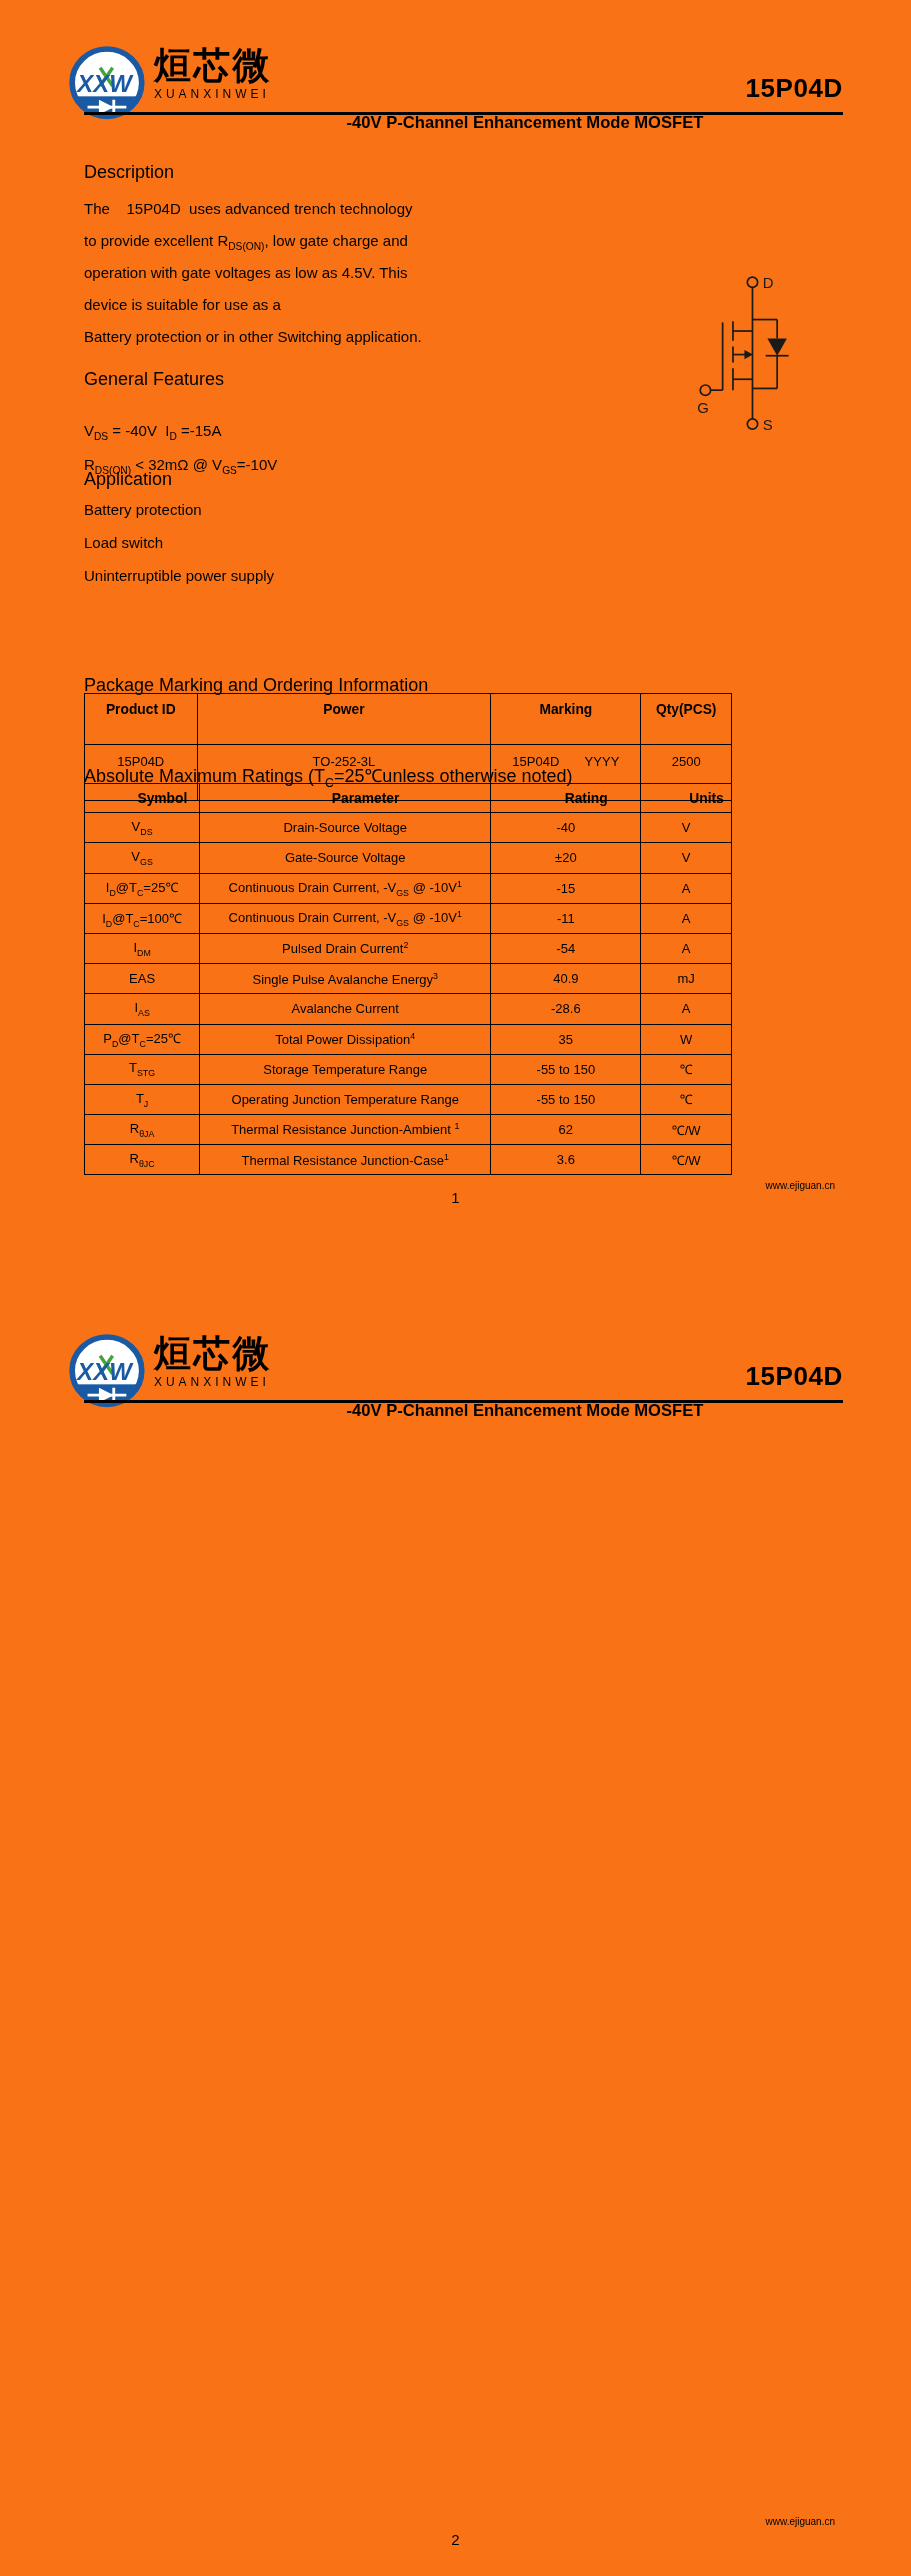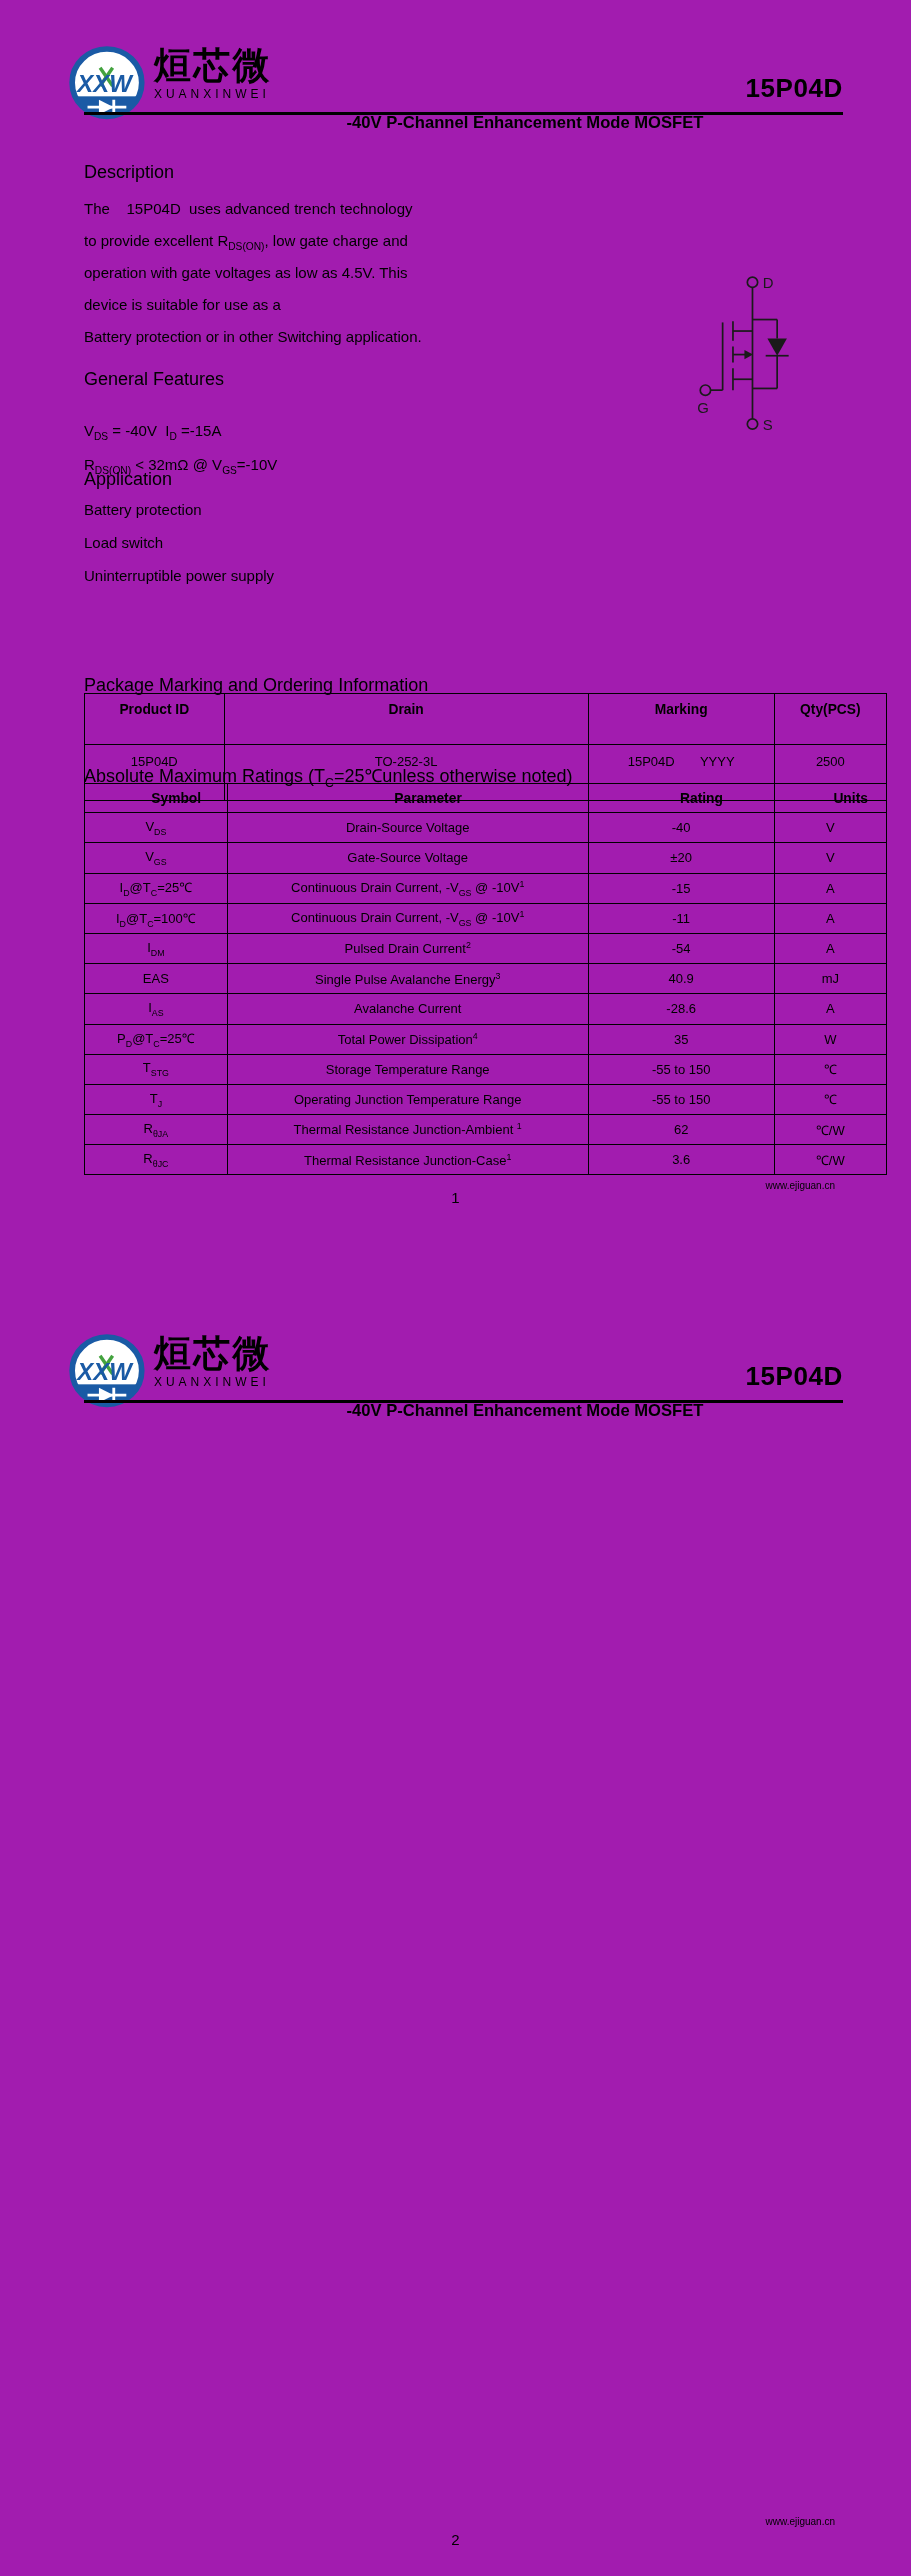--- a/index.html
+++ b/index.html
@@ -1,17 +1,17 @@
 <!DOCTYPE html>
 <html style="font-size:9.2px"><head>
 <meta charset="utf-8">
 <style>
   html,body{margin:0;padding:0;background:#ffffff;}
   body{width:911px;height:2576px;position:relative;font-family:"Liberation Sans",sans-serif;color:#000;}
-  .page{position:absolute;left:0;width:911px;height:1288px;background:#a21caf;}
+  .page{position:absolute;left:0;width:911px;height:1288px;background:#f97316;}
   #page1{top:0;} #page2{top:1288px;}
 
   .logo{position:absolute;left:68px;top:45px;display:flex;align-items:flex-start;}
   .logo-texts{margin-left:6.9px;}
   .logo-cn{font-size:37px;font-weight:bold;line-height:41px;letter-spacing:2.3px;}
   .logo-en{font-size:12px;letter-spacing:4px;margin-top:1.1px;}
 
   .part-number{position:absolute;right:68px;top:73px;font-size:26px;font-weight:bold;letter-spacing:0.6px;}
   .rule{position:absolute;left:84px;right:68px;top:112px;height:3.4px;background:#000;}
   .subtitle{position:absolute;left:207px;right:68px;top:113px;font-size:16.6px;font-weight:bold;text-align:center;}
@@ -30,21 +30,21 @@
   #app-lines{position:absolute;left:84px;top:501px;width:367px;}
   #app-lines .line{height:33px;}
 
   #mosfet{position:absolute;left:648px;top:265px;}
 
   #ordering-head{position:absolute;left:84px;top:675px;}
   #ordering-table{position:absolute;left:84px;top:693px;}
   #absmax-head{position:absolute;left:84px;top:763px;}
   #absmax-table{position:absolute;left:84px;top:783px;}
 
-  table{border-collapse:collapse;table-layout:fixed;width:803px;border:1.7px solid #000;}
+  table{border-collapse:collapse;table-layout:fixed;width:648px;border:1.7px solid #000;}
   th,td{border-left:1.1px solid #000;border-right:1.1px solid #000;border-top:1.7px solid #000;border-bottom:1.7px solid #000;
         text-align:center;vertical-align:middle;padding:1.1px 3.4px;overflow:hidden;}
   th{font-size:13.8px;font-weight:bold;}
   td{font-size:13px;font-weight:normal;}
   sub{font-size:68%;} sup{font-size:68%;}
   #ordering-table th{height:41px;vertical-align:top;padding-top:8px;}
   #ordering-table td{height:45px;vertical-align:top;padding-top:9.2px;}
   #absmax-table th{height:26px;padding-left:44px;}
   #absmax-table td{height:27px;margin-top:13px;}
 
@@ -139,21 +139,21 @@
   <table id="ordering-table">
       <colgroup>
         <col style="width: 17.4%;">
         <col style="width: 45.4%;">
         <col style="width: 23.2%;">
         <col style="width: 14%;">
       </colgroup>
       <thead>
         <tr>
           <th>Product ID</th>
-          <th>Drain</th>
+          <th>Power</th>
           <th>Marking</th>
           <th>Qty(PCS)</th>
         </tr>
       </thead>
       <tbody>
         <tr>
           <td>15P04D</td>
           <td>TO-252-3L</td>
           <td>15P04D&nbsp;&nbsp;&nbsp;&nbsp;&nbsp;&nbsp;&nbsp;YYYY</td>
           <td>2500</td>

